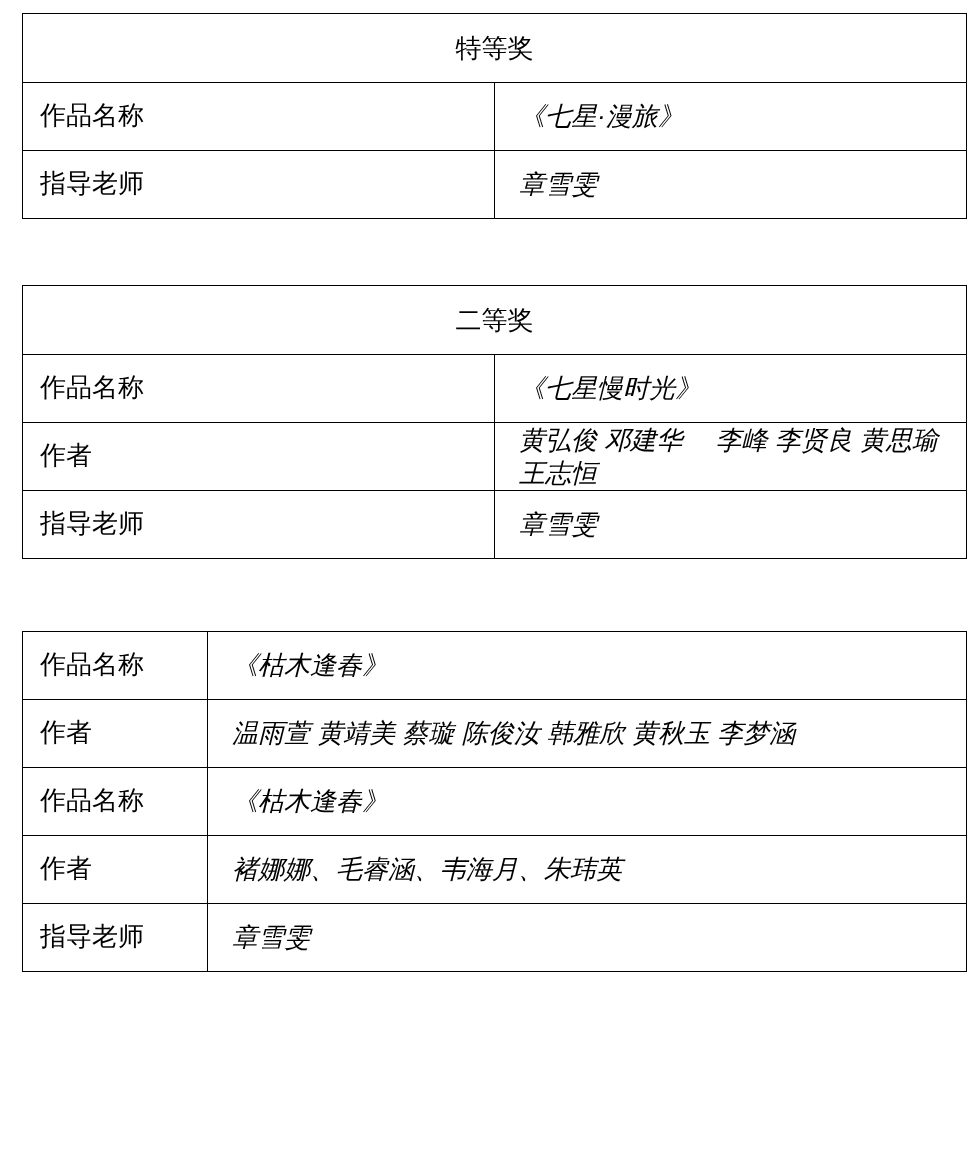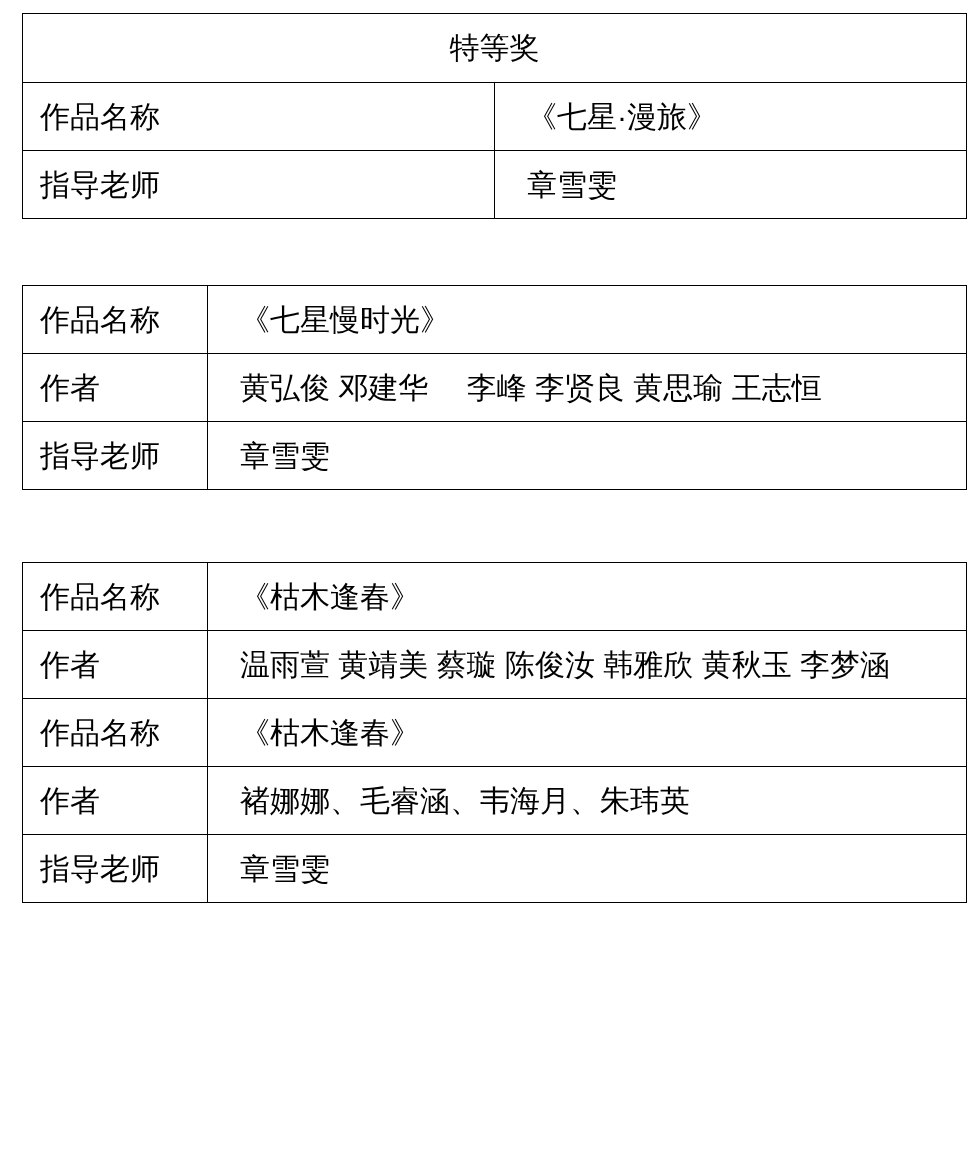--- a/index.html
+++ b/index.html
@@ -16,40 +16,41 @@
     padding: 13px 13px 0 22px;
     background: #ffffff;
   }
   table.award-table {
     border-collapse: collapse;
     width: 945px;
     table-layout: fixed;
   }
   table.award-table td {
     border: 1.5px solid #000000;
-    font-size: 30px;
+    font-size: 26px;
     line-height: 1.25;
     vertical-align: middle;
     box-sizing: border-box;
     background: #ffffff;
   }
   td.tbl-header {
     height: 69px;
     text-align: center;
     font-weight: normal;
   }
   td.row-label {
     width: 185px;
     height: 68px;
     padding-left: 17px;
     font-family: Liberation Serif, serif;
   }
   td.row-value {
-    padding-left: 32px;
+    padding-left: 24px;
     white-space: pre-wrap;
+    font-style: italic;
   }
   .gap-a { margin-bottom: 66px; }
   .gap-b { margin-bottom: 72px; }
 </style>
 </head>
 <body>
 
 <div class="page">
 
   <table class="award-table gap-a">
@@ -63,20 +64,23 @@
       </tr>
       <tr>
         <td class="row-label">指导老师</td>
         <td class="row-value">章雪雯</td>
       </tr>
     </tbody>
   </table>
 
   <table class="award-table gap-b">
     <tbody>
+      <tr>
+        <td class="tbl-header" colspan="2">二等奖</td>
+      </tr>
       <tr>
         <td class="row-label">作品名称</td>
         <td class="row-value">《七星慢时光》</td>
       </tr>
       <tr>
         <td class="row-label">作者</td>
         <td class="row-value">黄弘俊 邓建华　 李峰 李贤良 黄思瑜 王志恒</td>
       </tr>
       <tr>
         <td class="row-label">指导老师</td>

